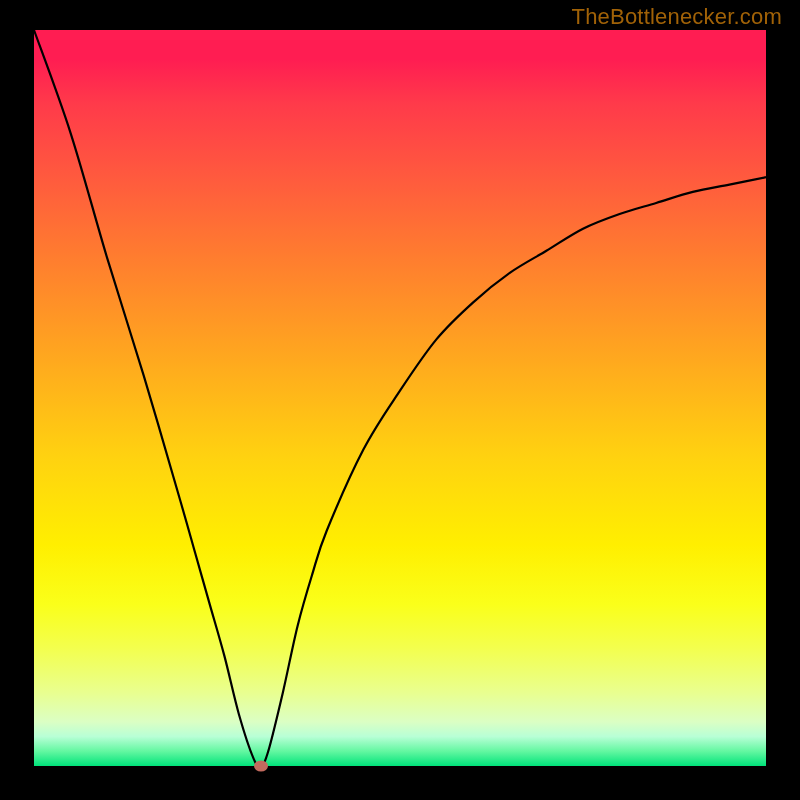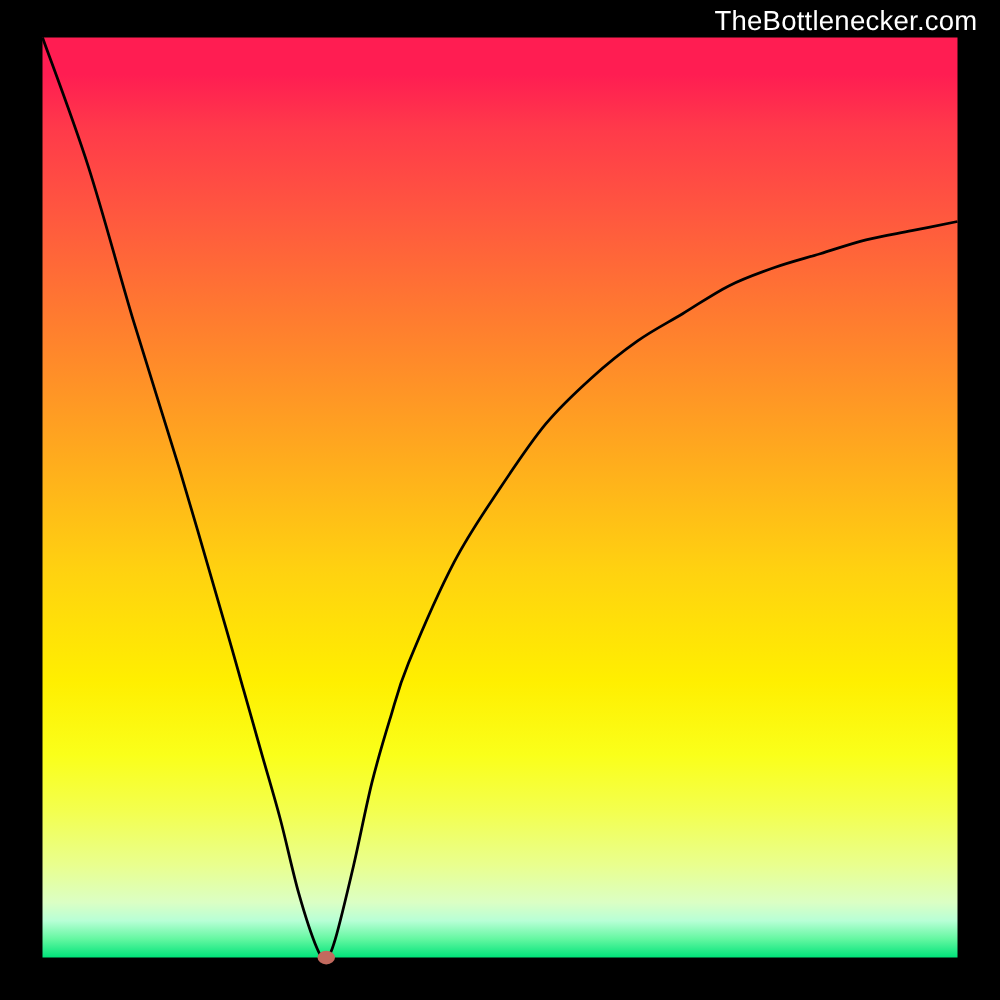--- a/index.html
+++ b/index.html
@@ -14,21 +14,21 @@
   .stage {
     position: relative;
     width: 800px;
     height: 800px;
     background: #000;
   }
   .watermark {
     position: absolute;
     top: 4px;
     right: 18px;
-    color: #ffffff;
+    color: #a16207;
     font-size: 22px;
     font-weight: 400;
     letter-spacing: 0.2px;
     user-select: none;
   }
   .plot-area {
     position: absolute;
     left: 34px;
     top: 30px;
     width: 732px;

